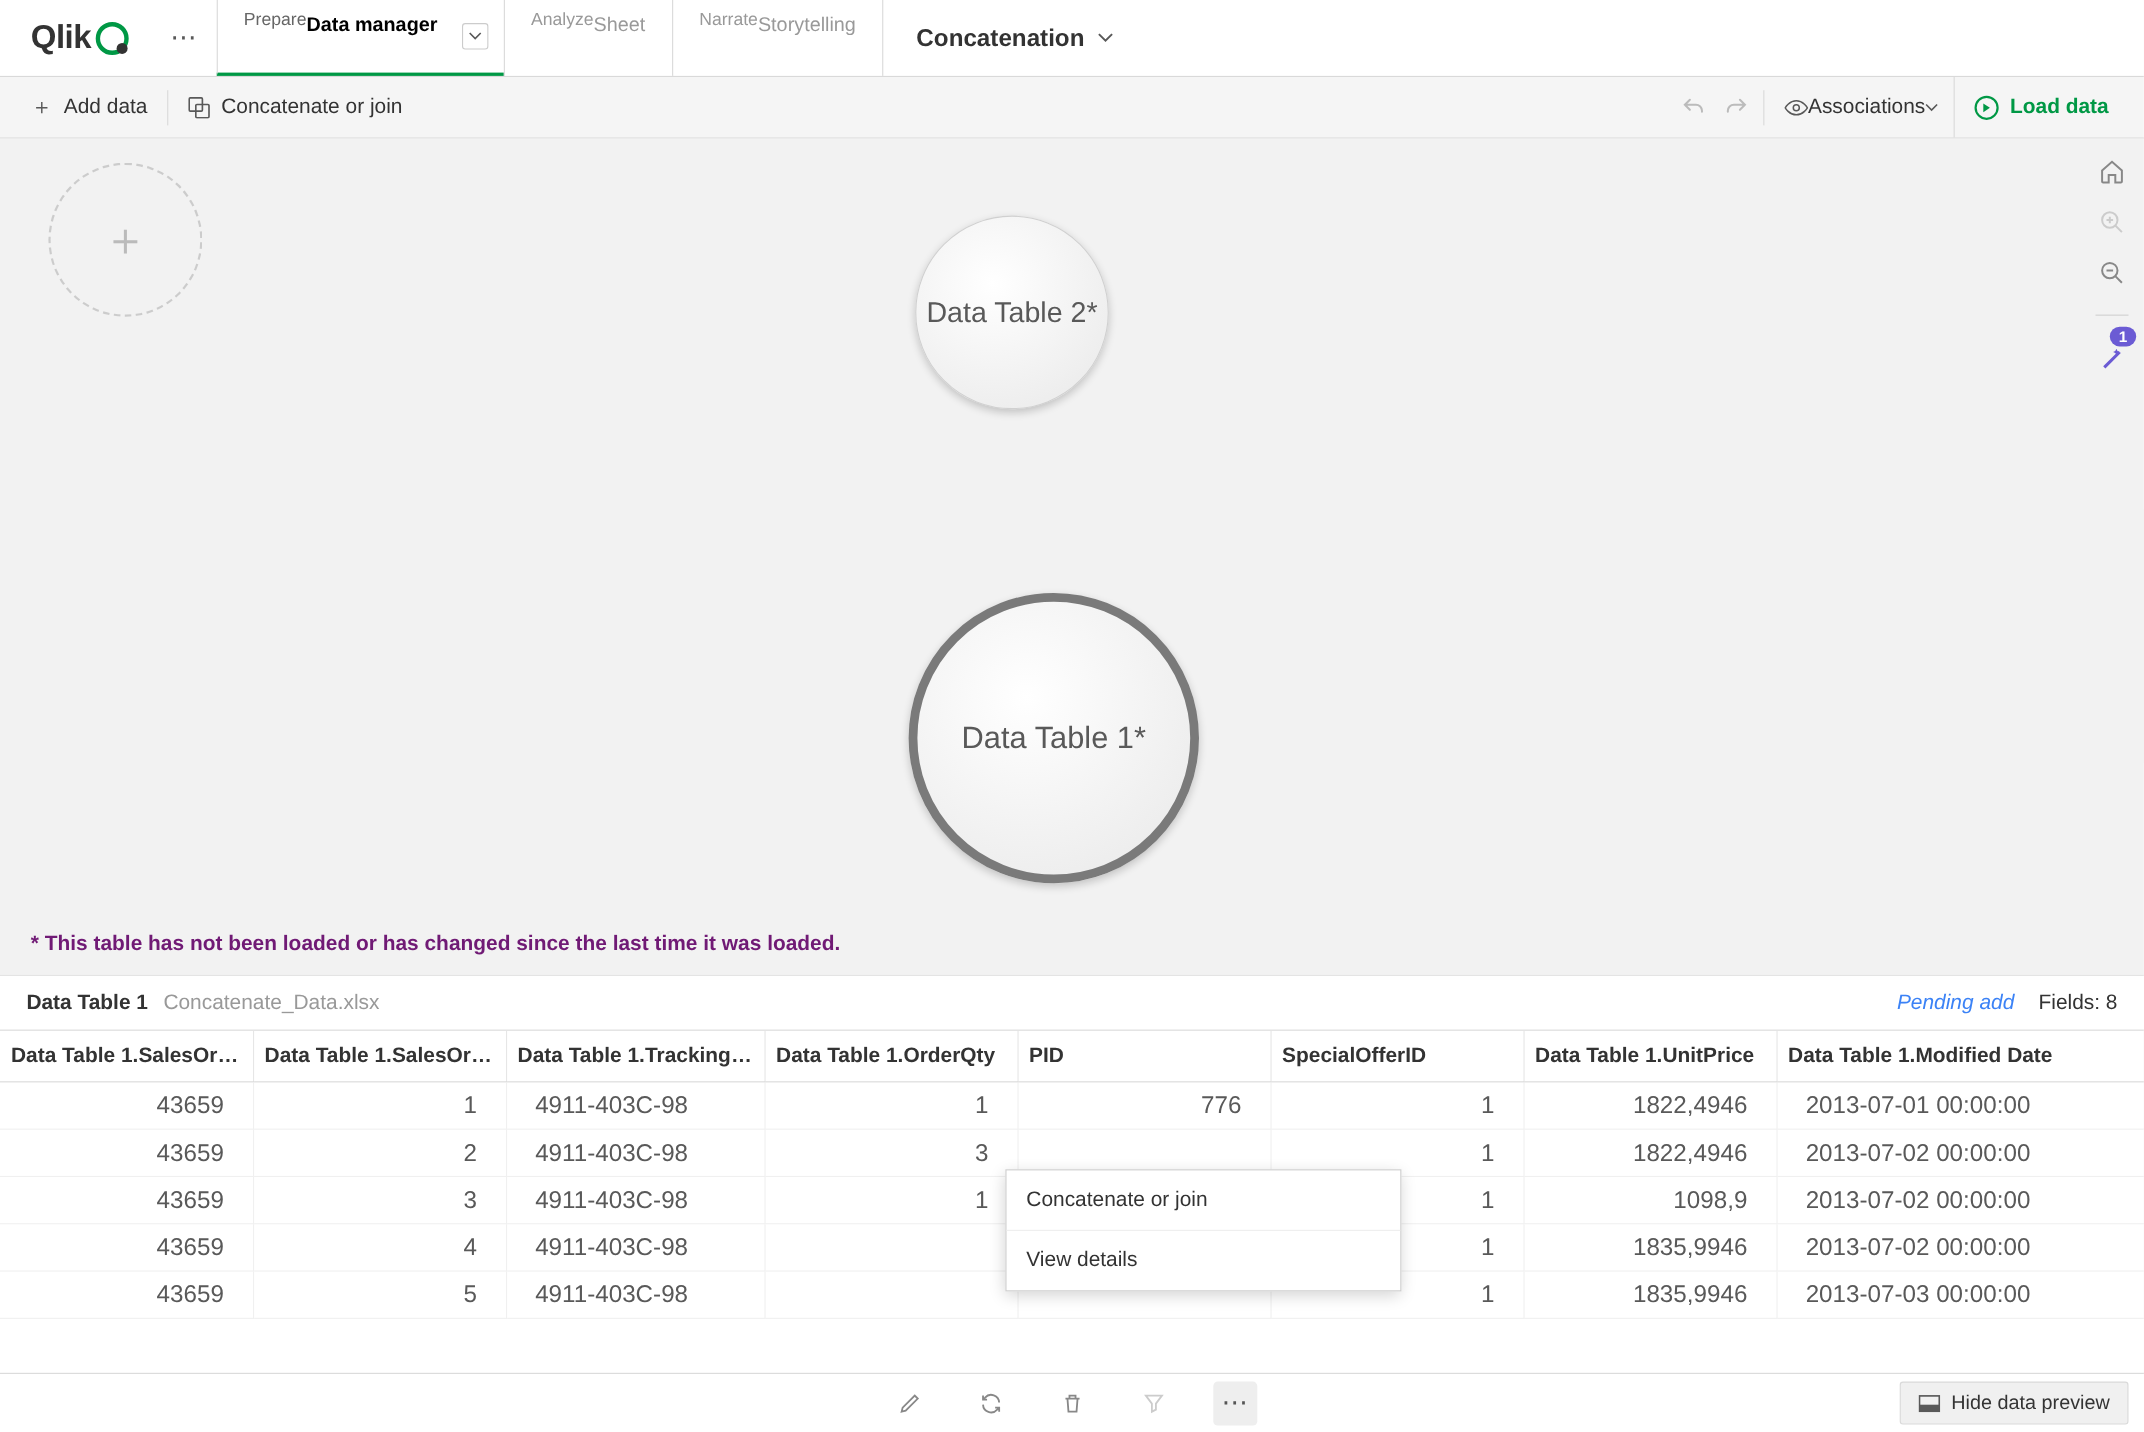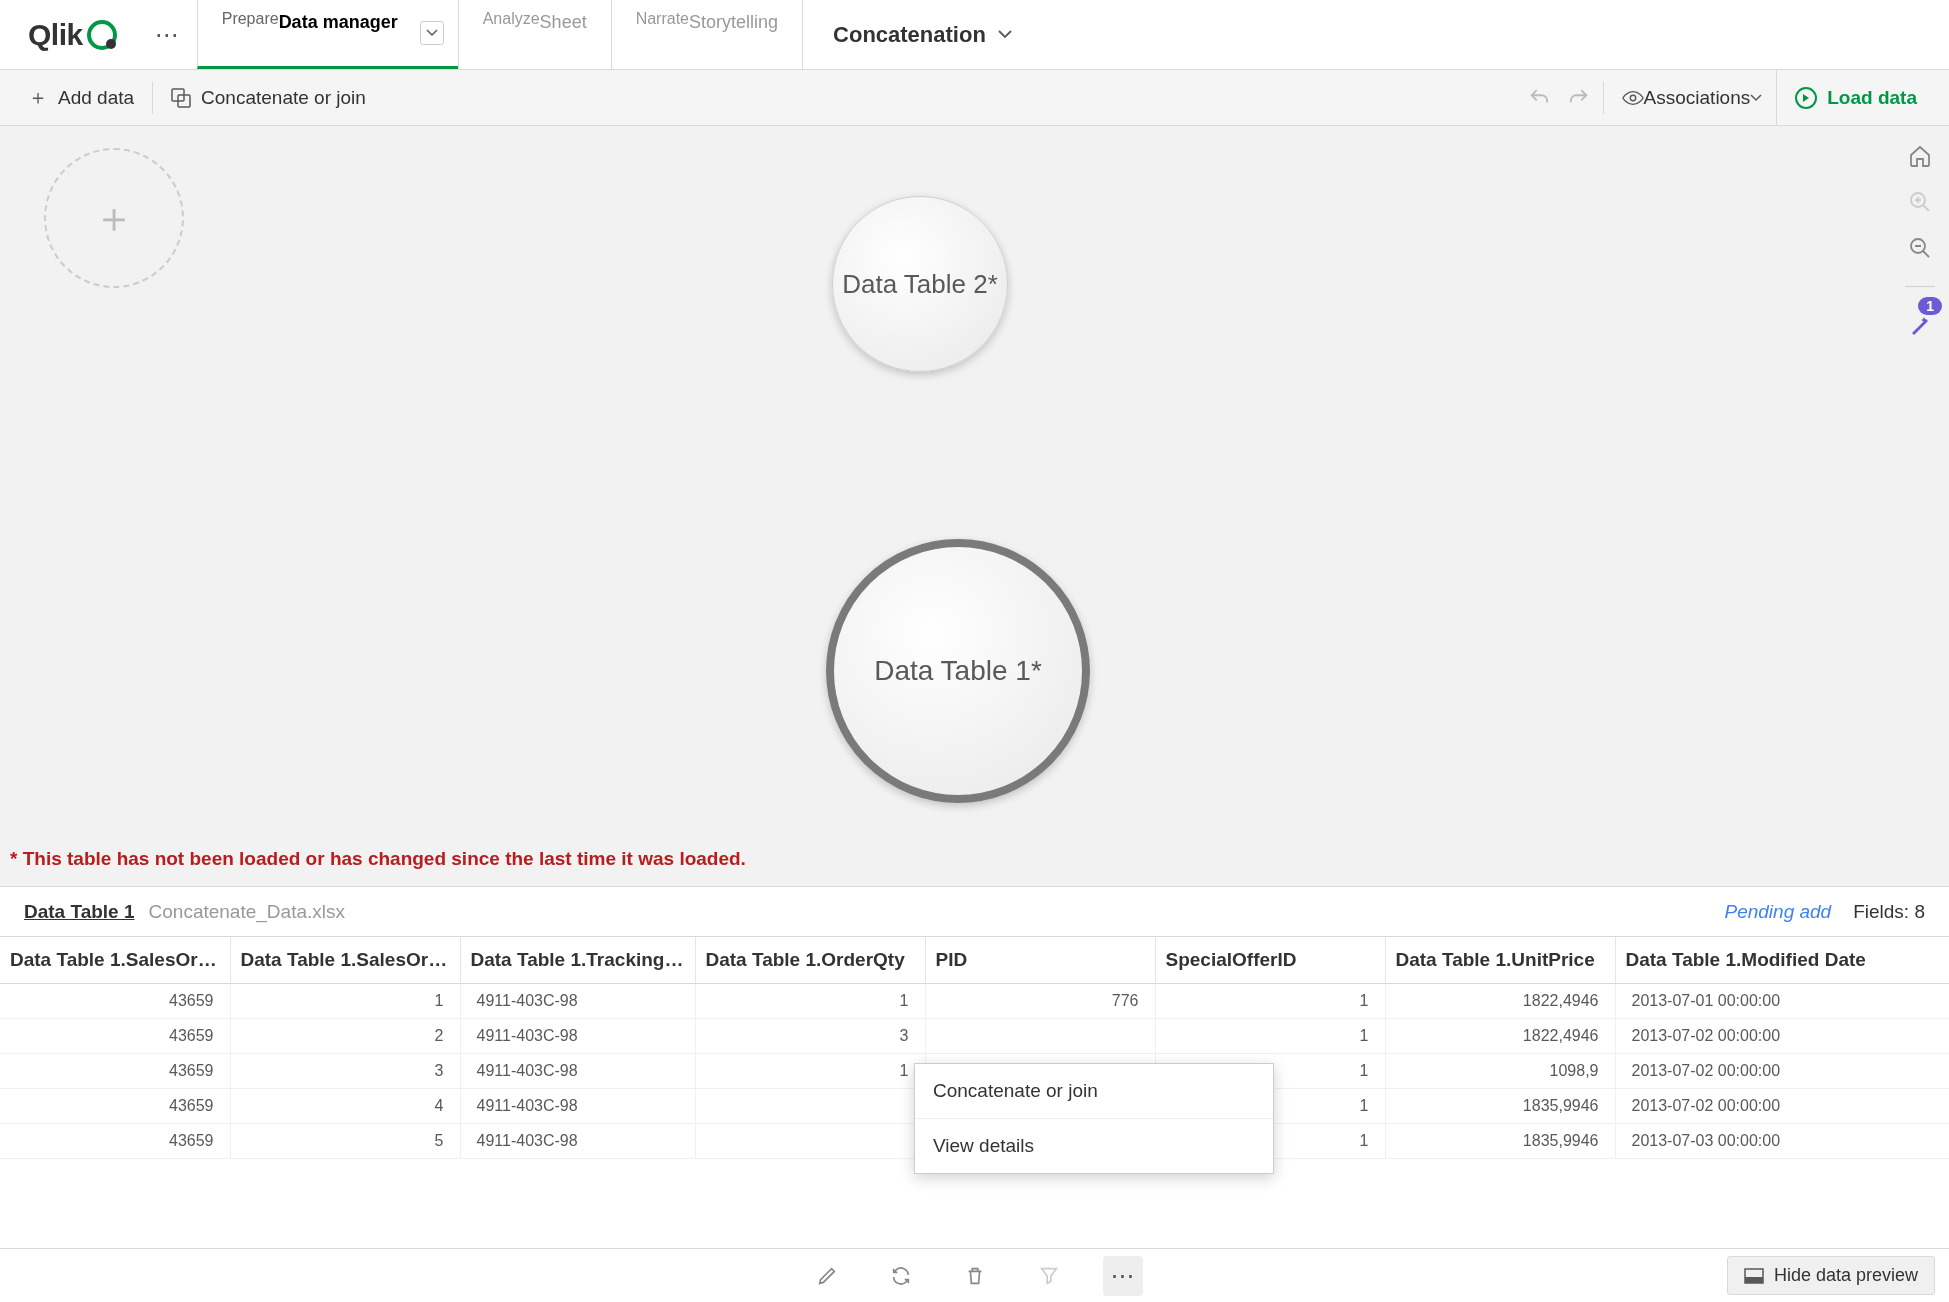--- a/index.html
+++ b/index.html
@@ -36,41 +36,41 @@
 .assoc-btn { display: flex; align-items: center; gap: 0; padding: 0 14px; font-size: 19px; color: #333; cursor: pointer; }
 .load-btn { display: flex; align-items: center; gap: 10px; padding: 0 18px; font-size: 19px; color: #009845; font-weight: 600; cursor: pointer; border-left: 1px solid #d9d9d9; height: 100%; }
 .load-btn .play-icon { width: 22px; height: 22px; border: 2px solid #009845; border-radius: 50%; display: flex; align-items: center; justify-content: center; font-size: 10px; }
 
 
 .canvas { position: relative; height: 760px; background: #f2f2f2; }
 .add-circle { position: absolute; top: 22px; left: 44px; width: 140px; height: 140px; border: 2px dashed #ccc; border-radius: 50%; display: flex; align-items: center; justify-content: center; font-size: 42px; color: #bbb; cursor: pointer; }
 .bubble { position: absolute; border-radius: 50%; background: radial-gradient(circle at 40% 35%, #ffffff, #e8e8e8); box-shadow: 0 3px 8px rgba(0,0,0,0.2); display: flex; align-items: center; justify-content: center; font-size: 26px; color: #595959; cursor: pointer; }
 .bubble.small { width: 176px; height: 176px; top: 70px; left: 832px; border: 1px solid #d0d0d0; }
 .bubble.big { width: 264px; height: 264px; top: 413px; left: 826px; border: 8px solid #7a7a7a; font-size: 28px; }
-.footnote { position: absolute; bottom: 16px; left: 10px; font-size: 19px; font-weight: 600; color: #b91c1c; }
+.footnote { position: absolute; bottom: 16px; left: 28px; font-size: 19px; font-weight: 600; color: #701a75; }
 
 .side-tools { position: absolute; right: 14px; top: 18px; display: flex; flex-direction: column; gap: 22px; align-items: center; }
 .side-tool { font-size: 24px; color: #888; cursor: pointer; }
 .side-tool.disabled { color: #ccc; }
 .side-sep { width: 30px; height: 1px; background: #d0d0d0; margin: 4px 0; }
 .magic-badge { position: relative; }
 .magic-badge .count { position: absolute; top: -16px; right: -10px; background: #6b5bd4; color: #fff; font-size: 14px; border-radius: 10px; padding: 1px 8px; font-weight: 600; }
 
 
 .preview-header { display: flex; align-items: center; height: 50px; padding: 0 24px; border-top: 1px solid #d9d9d9; background: #fff; font-size: 19px; gap: 14px; }
-.preview-header .tname { font-weight: 700; color: #333; text-decoration: underline; }
+.preview-header .tname { font-weight: 700; color: #333; }
 .preview-header .tsrc { color: #999; }
 .preview-header .pending { color: #3b82f6; font-style: italic; text-align: center; }
 .preview-header .fcount { color: #333; }
 
 
 .table-wrap { border-top: 1px solid #d9d9d9; overflow: hidden; }
 table { border-collapse: collapse; width: 100%; table-layout: fixed; }
 th { text-align: left; font-size: 19px; font-weight: 600; color: #333; padding: 12px 10px; border-right: 1px solid #e6e6e6; border-bottom: 1px solid #d9d9d9; white-space: nowrap; overflow: hidden; text-overflow: ellipsis; }
-td { font-size: 16px; padding: 8px 16px; border-right: 1px solid #f0f0f0; border-bottom: 1px solid #f0f0f0; white-space: nowrap; overflow: hidden; text-overflow: ellipsis; }
+td { font-size: 22px; padding: 8px 26px; border-right: 1px solid #f0f0f0; border-bottom: 1px solid #f0f0f0; white-space: nowrap; overflow: hidden; text-overflow: ellipsis; }
 td.num { text-align: right; }
 
 
 .context-menu { position: absolute; background: #fff; border: 1px solid #ccc; box-shadow: 0 4px 14px rgba(0,0,0,0.18); width: 360px; z-index: 50; }
 .context-menu .cm-item { padding: 16px 18px; font-size: 19px; color: #333; cursor: pointer; }
 .context-menu .cm-item.disabled { color: #bbb; cursor: default; }
 .context-menu .cm-item + .cm-item { border-top: 1px solid #eee; }
 
 
 .bottom-bar { position: absolute; bottom: 0; left: 0; right: 0; height: 54px; background: #fff; border-top: 1px solid #d9d9d9; display: flex; align-items: center; justify-content: center; }

